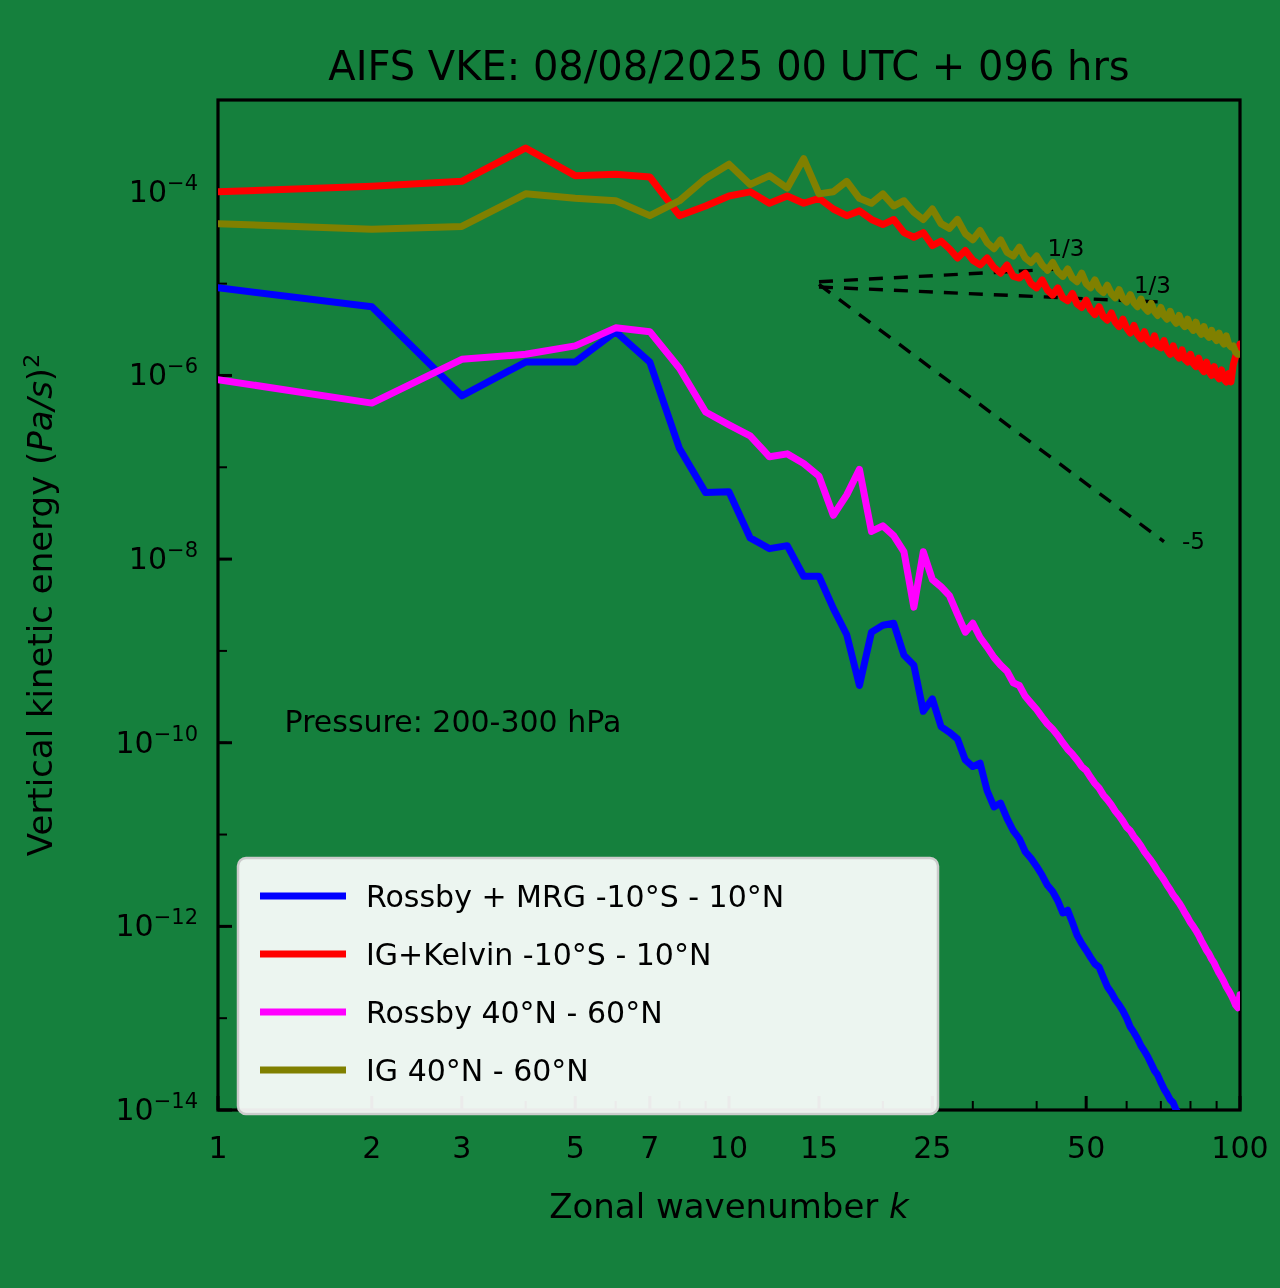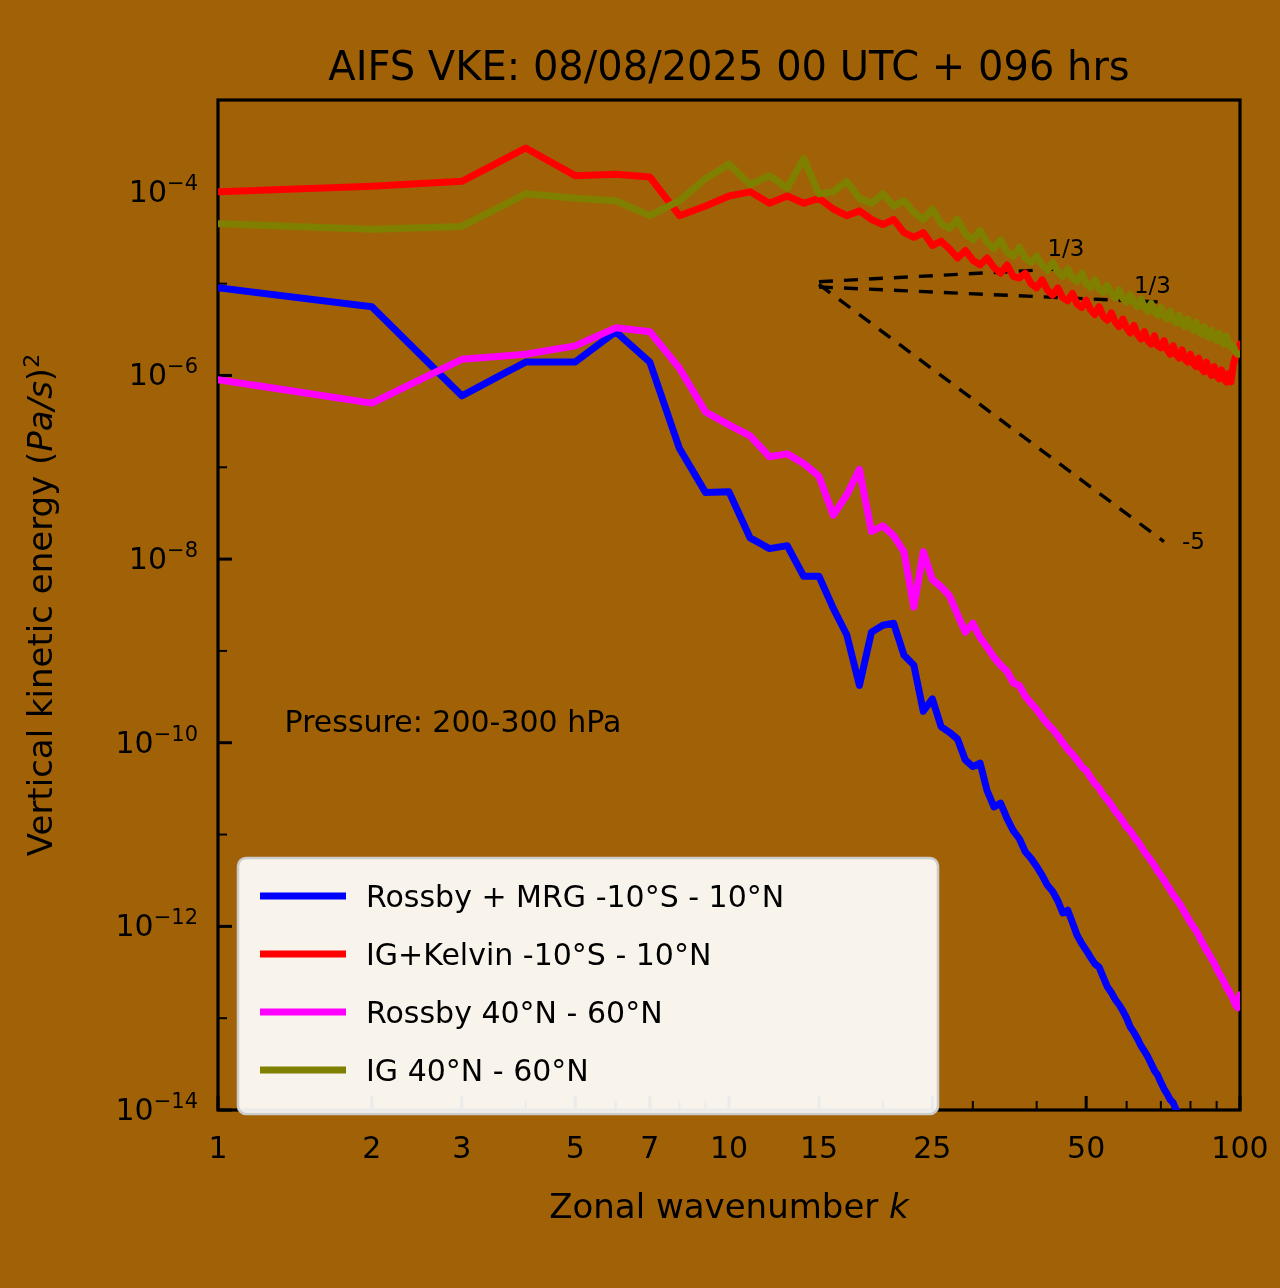--- a/index.html
+++ b/index.html
@@ -10,21 +10,21 @@
   body {
     width: 1280px;
     height: 1288px;
     font-family: "DejaVu Sans", sans-serif;
     overflow: hidden;
   }
   #figure {
     position: relative;
     width: 1280px;
     height: 1288px;
-    background: #a16207;
+    background: #15803d;
   }
   svg.plot-svg {
     position: absolute;
     left: 0;
     top: 0;
     width: 1280px;
     height: 1288px;
   }
   .title-text {
     font-size: 40px;

